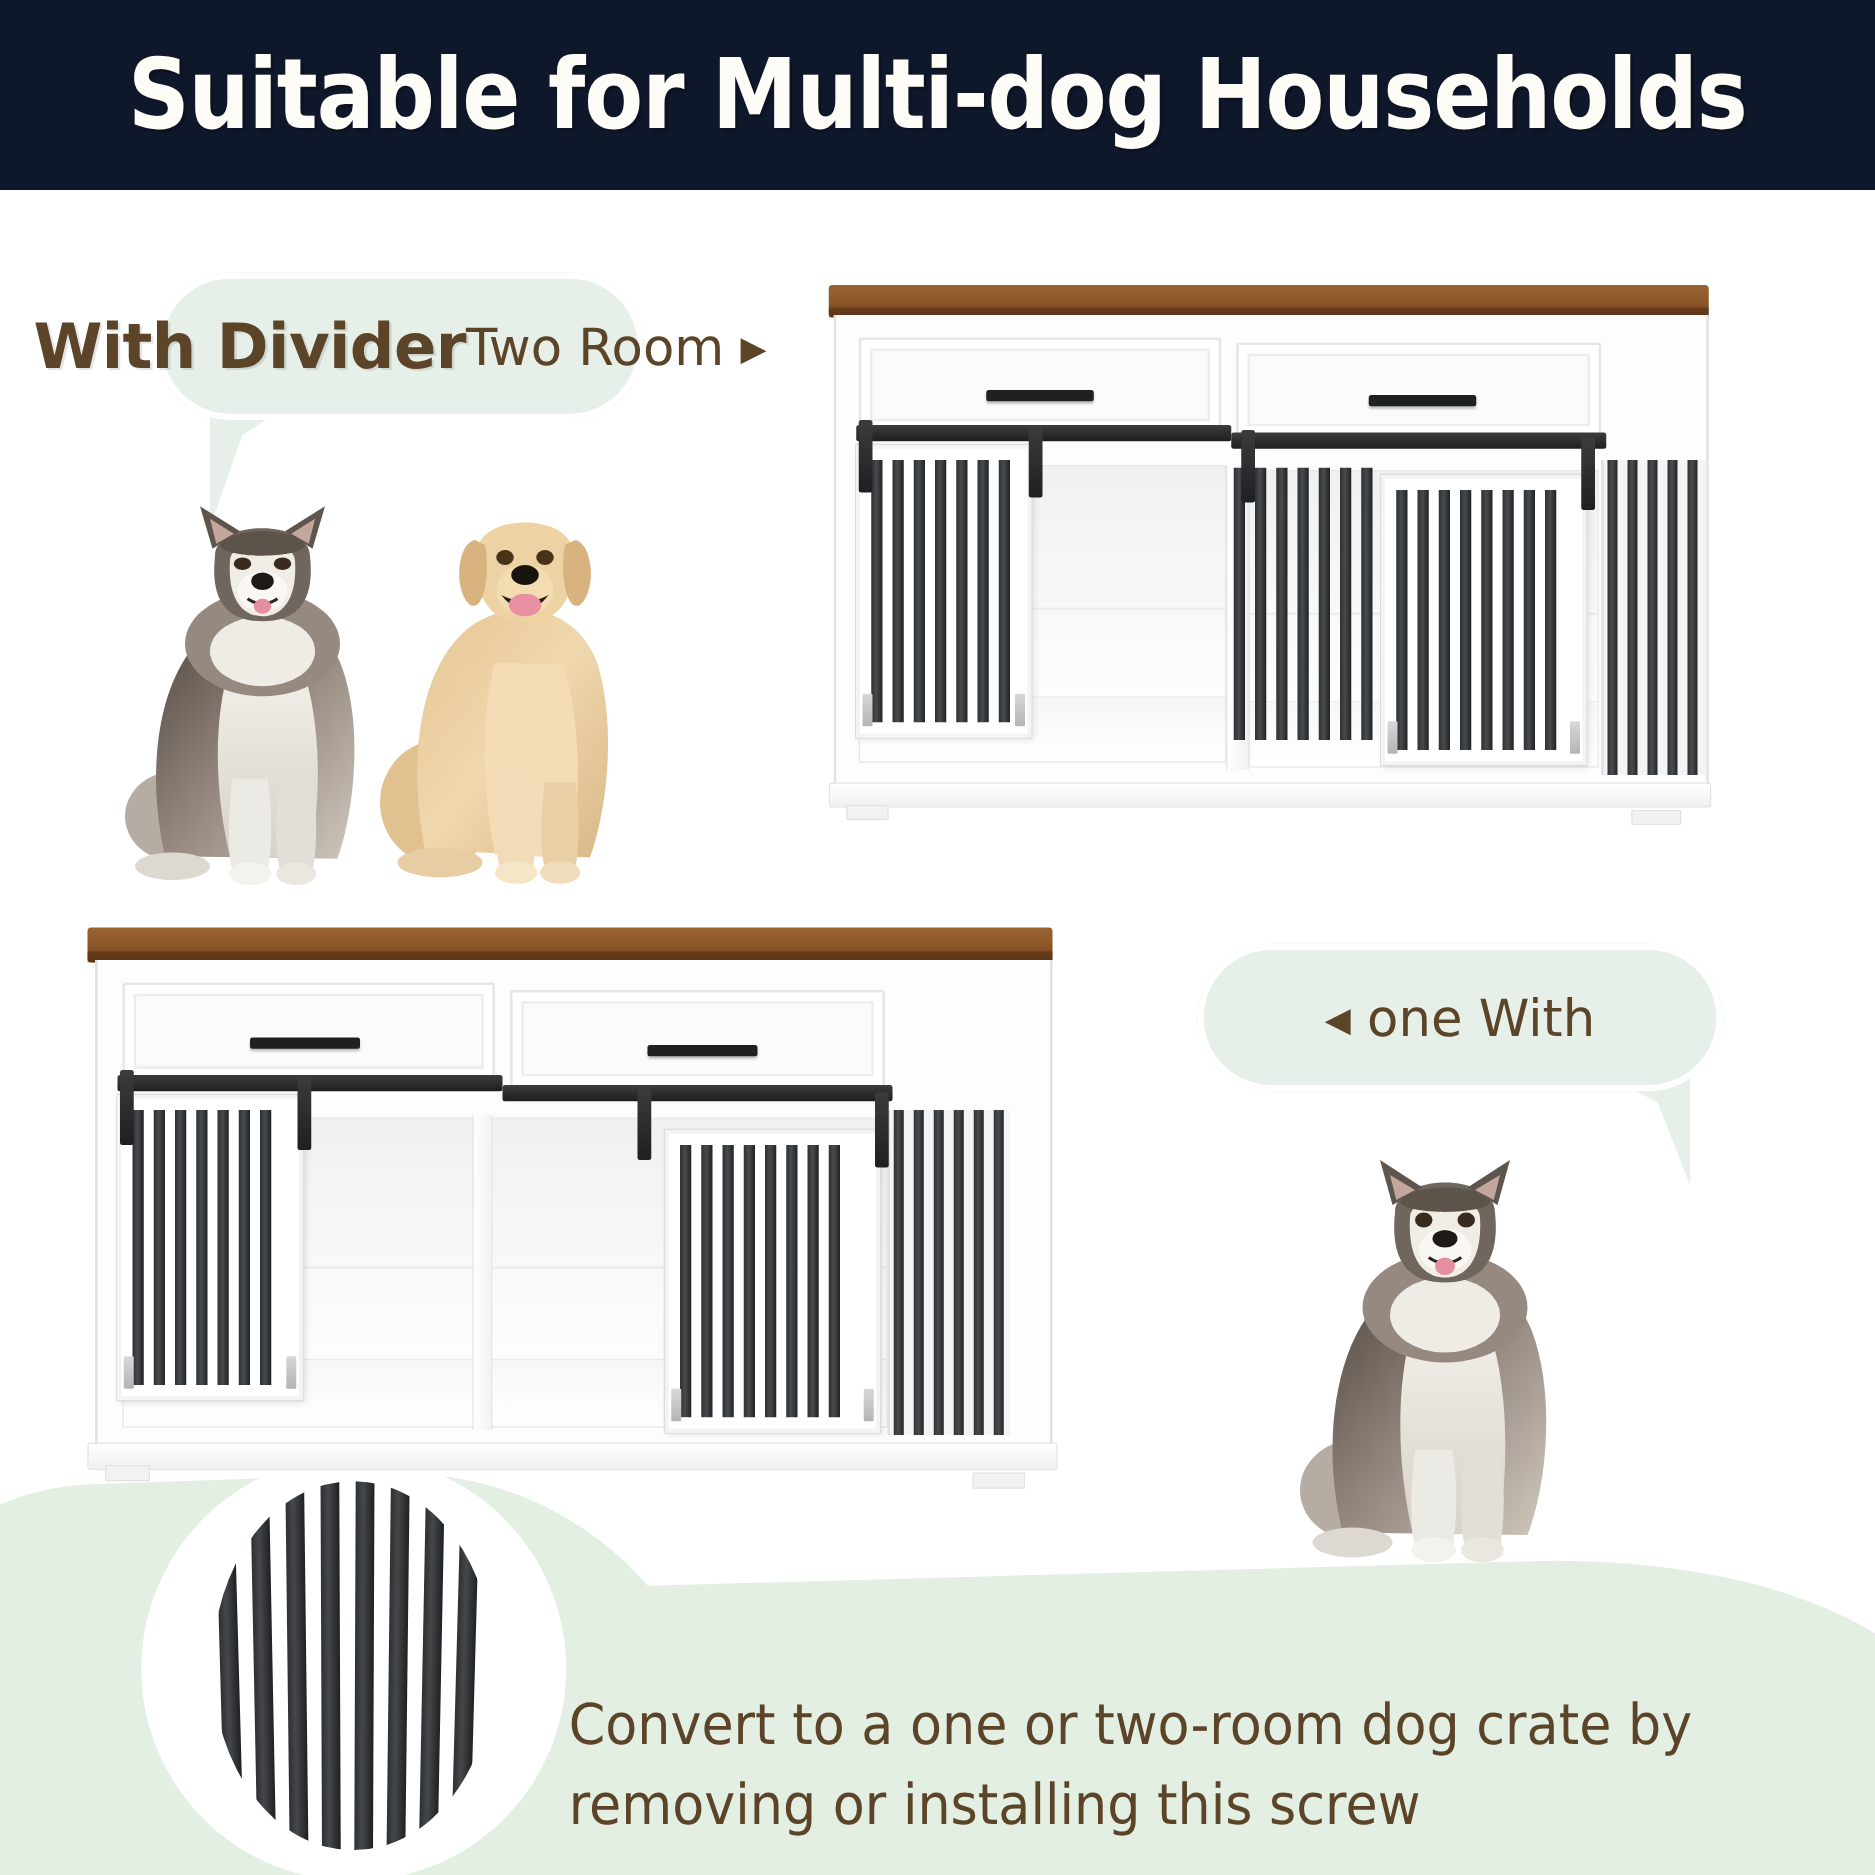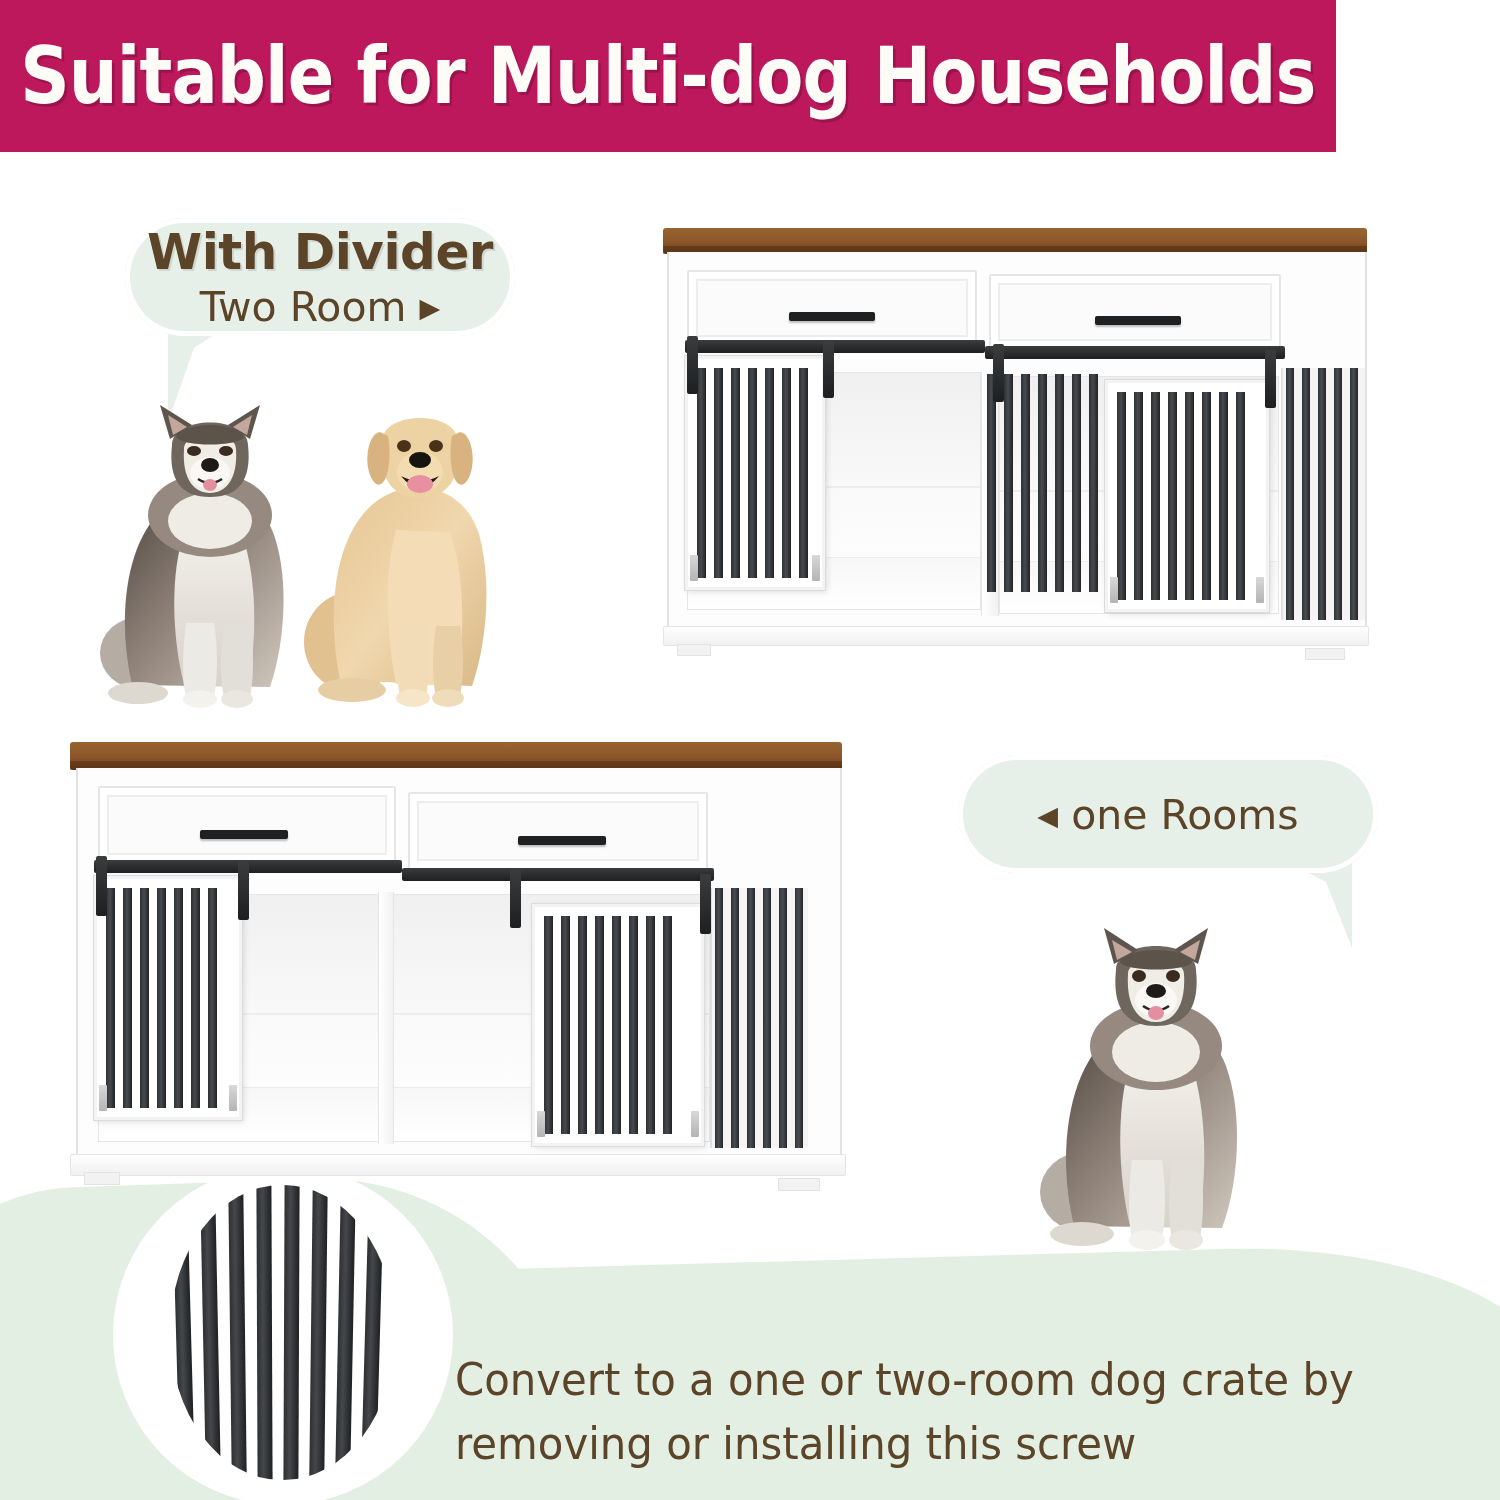--- a/index.html
+++ b/index.html
@@ -8,22 +8,22 @@
     width: 1500px; height: 1500px;
     background: #ffffff;
     font-family: "Liberation Sans", "DejaVu Sans", sans-serif;
     overflow: hidden;
     position: relative;
   }
 
   
   #header-banner {
     position: absolute; left: 0; top: 0;
-    width: 1336px; height: 152px;
-    background: #be185d;
+    width: 1500px; height: 152px;
+    background: #0f172a;
     display: flex; align-items: center; justify-content: center;
   }
   #header-title {
     color: #fdfcf7;
     font-size: 78px;
     font-weight: bold;
     letter-spacing: -1px;
     transform: scaleX(0.88);
     text-shadow: 3px 3px 0 rgba(0,0,0,0.18);
     white-space: nowrap;
@@ -82,21 +82,21 @@
     transform: scaleX(0.93);
     transform-origin: left top;
   }
 
   
   .callout {
     position: absolute;
     background: #e7f0e8;
     border-radius: 90px;
     box-shadow: inset 0 0 0 5px #ffffff, inset 0 0 0 7px #e7f0e8;
-    display: flex; flex-direction: column;
+    display: flex; 
     align-items: center; justify-content: center;
     padding: 12px 34px;
   }
   .callout-title {
     color: #5c4428;
     font-weight: bold;
     font-size: 50px;
     letter-spacing: -0.5px;
     white-space: nowrap;
     text-shadow: 2px 2px 0 rgba(0,0,0,0.10);
@@ -288,21 +288,21 @@
   <div class="callout-sub">
     <span>Two Room</span>
     <span class="arrow">▶</span>
   </div>
 </div>
 
 <div class="tail" id="tail-right"></div>
 <div class="callout" id="callout-without-divider">
   <div class="callout-sub">
     <span class="arrow">◀</span>
-    <span>one Rooms</span>
+    <span>one With</span>
   </div>
 </div>
 
 <div class="crate" id="crate-top" style="left:655px; top:228px; width:720px; height:430px;">
   <div class="wood-top" style="top:0; height:26px; left:8px; width:704px;"></div>
   <div class="body" style="top:24px; height:378px; width:700px; left:12px;">
     <div class="drawer" style="left:18px; top:18px; width:290px; height:76px;">
       <div class="handle" style="left:100px; top:40px; width:86px; height:9px;"></div>
     </div>
     <div class="drawer" style="left:320px; top:22px; width:292px; height:76px;">

